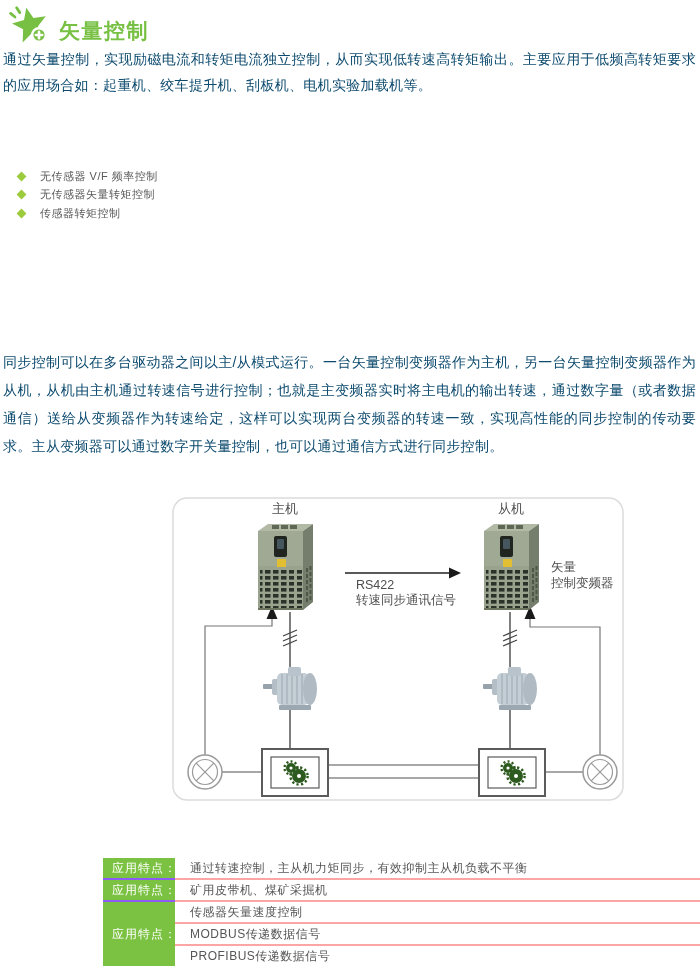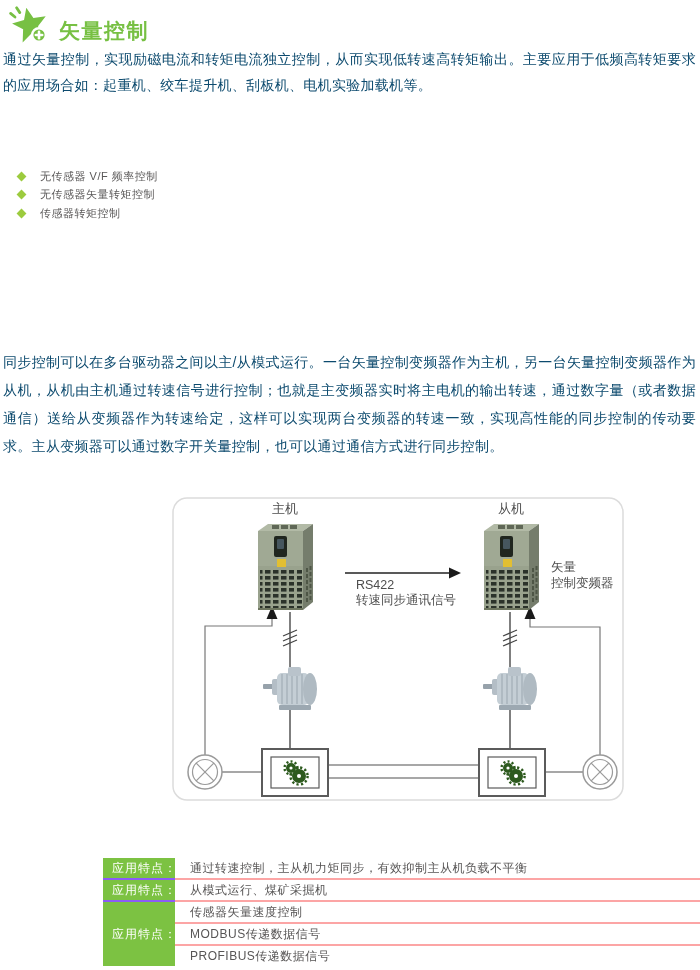--- a/index.html
+++ b/index.html
@@ -190,21 +190,21 @@
         <col style="width:72px">
         <col>
       </colgroup>
     <tbody>
       <tr>
         <td class="lbl lbl-b">应用特点：</td>
         <td class="val">通过转速控制，主从机力矩同步，有效抑制主从机负载不平衡</td>
       </tr>
       <tr>
         <td class="lbl lbl-b">应用特点：</td>
-        <td class="val">从模式运行、煤矿采掘机</td>
+        <td class="val">矿用皮带机、煤矿采掘机</td>
       </tr>
       <tr>
         <td class="lbl" rowspan="3">应用特点：</td>
         <td class="val">传感器矢量速度控制</td>
       </tr>
       <tr>
         <td class="val">MODBUS传递数据信号</td>
       </tr>
       <tr>
         <td class="val no-border">PROFIBUS传递数据信号</td>

